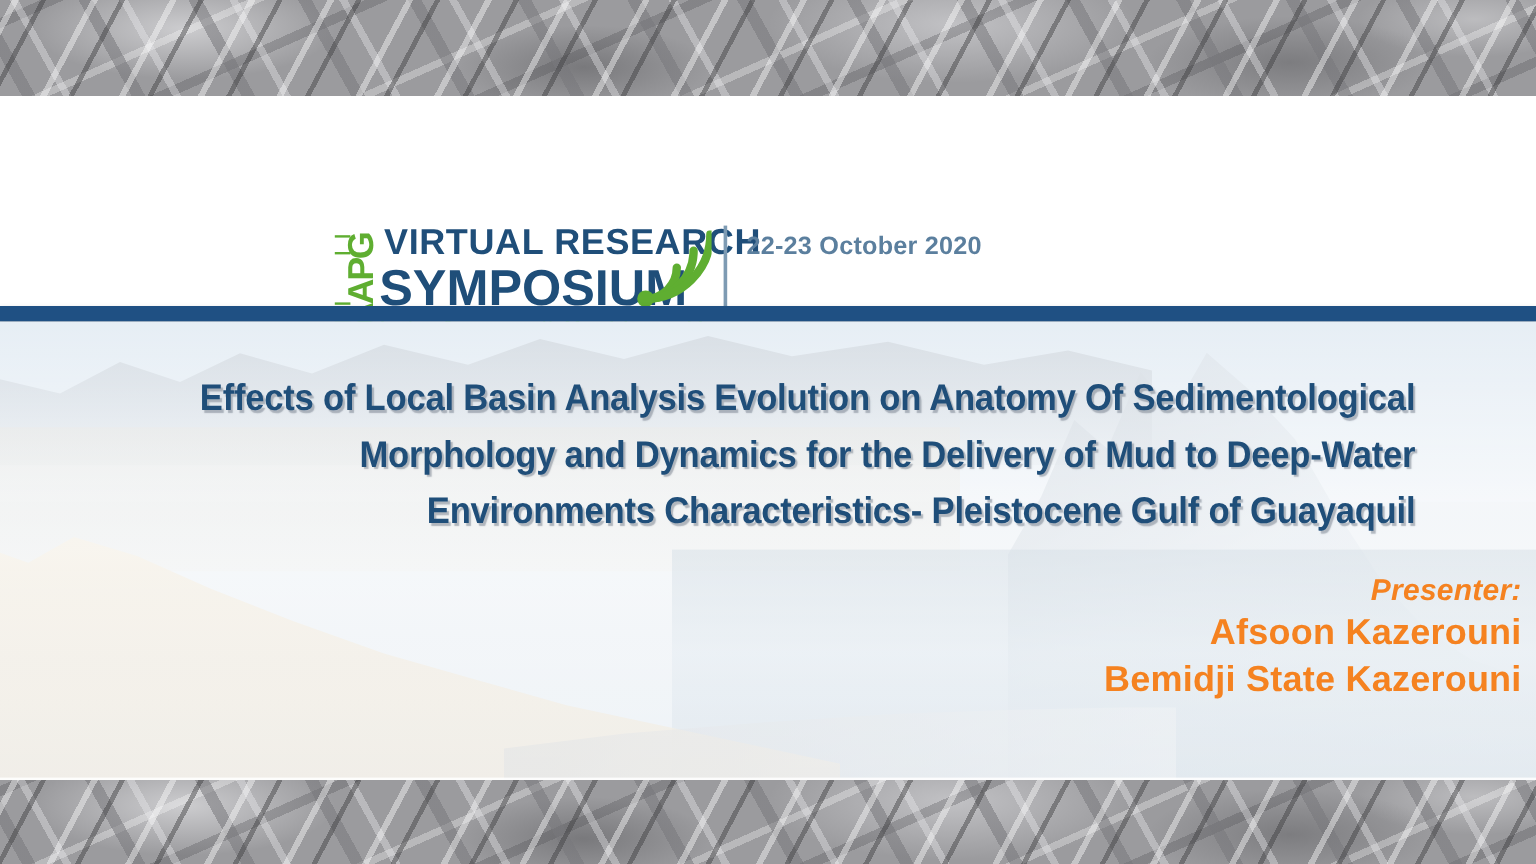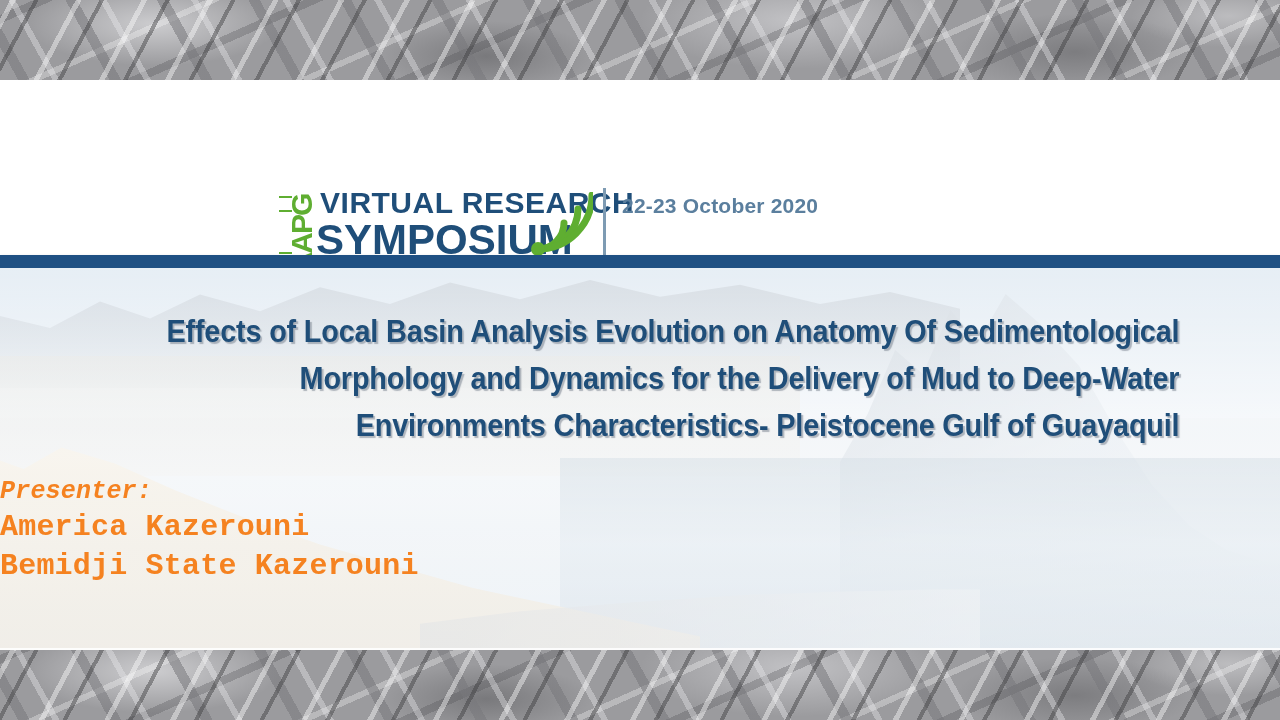--- a/index.html
+++ b/index.html
@@ -176,21 +176,21 @@
     font-family:"Liberation Sans", sans-serif;
     font-weight:bold;font-size:31px;line-height:47px;
     color:#1F4E79;letter-spacing:-.2px;
     transform:scaleX(.93);transform-origin:center;
     text-shadow:2px 2px 1px rgba(120,130,142,.55);
     white-space:nowrap;
   }
 
   #presenter-block{
     position:absolute;left:0;top:208px;width:1268px;
-    text-align:left;z-index:5;font-family:Liberation Mono, monospace;
+    text-align:right;z-index:5;
   }
   #presenter-label{
     font-style:italic;font-weight:bold;font-size:25px;line-height:32px;
     color:#F58220;letter-spacing:.2px;
   }
   .presenter-name{
     font-weight:bold;font-size:30px;line-height:39px;
     color:#F58220;letter-spacing:.2px;
   }
 
@@ -255,21 +255,21 @@
     <div id="photo-wash"></div>
 
     <div id="title-block">
       <div class="tline">Effects of Local Basin Analysis Evolution on Anatomy Of Sedimentological</div>
       <div class="tline">Morphology and Dynamics for the Delivery of Mud to Deep-Water</div>
       <div class="tline">Environments Characteristics- Pleistocene Gulf of Guayaquil</div>
     </div>
 
     <div id="presenter-block">
       <div id="presenter-label">Presenter:</div>
-      <div class="presenter-name">America Kazerouni</div>
+      <div class="presenter-name">Afsoon Kazerouni</div>
       <div class="presenter-name">Bemidji State Kazerouni</div>
     </div>
   </div>
 
   <div id="content-bottom-edge"></div>
 
   <div id="rock-bottom" class="rock"></div>
 
 </div>
 

